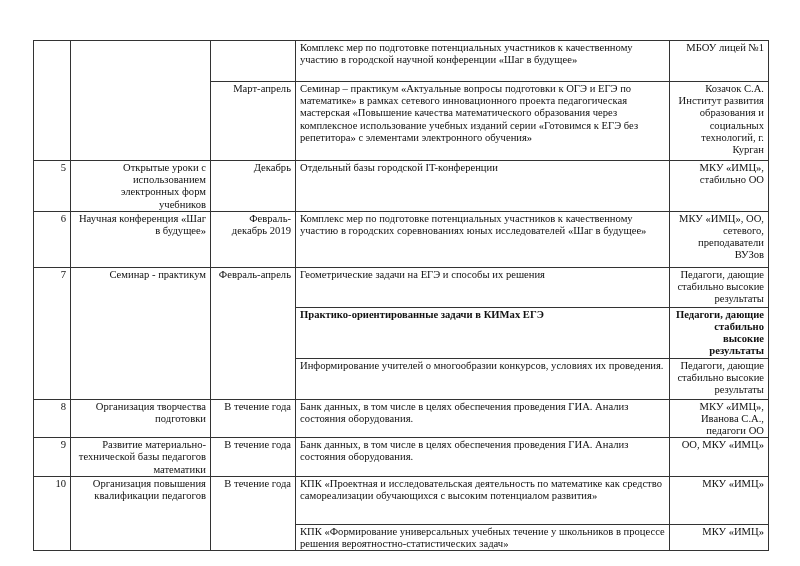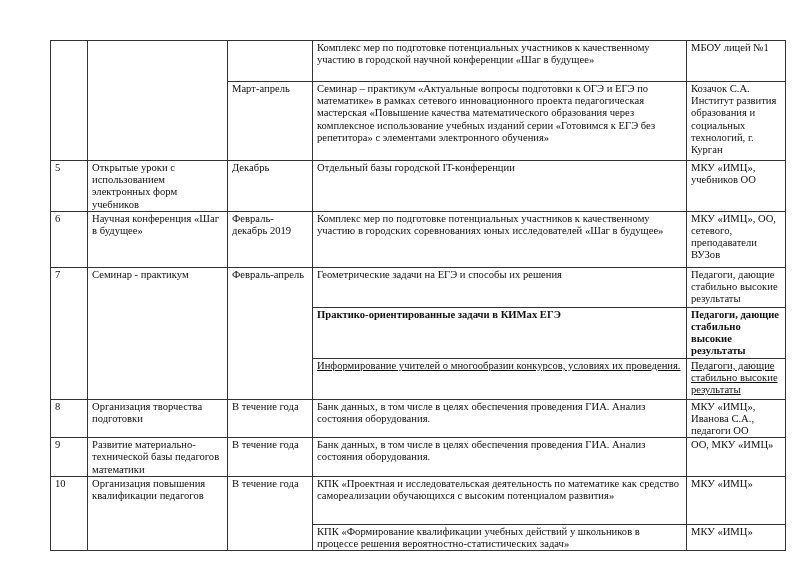--- a/index.html
+++ b/index.html
@@ -1,26 +1,26 @@
 <!DOCTYPE html>
 <html><head>
 <meta charset="utf-8">
 <style>
   html, body { margin: 0; padding: 0; background: #ffffff; }
   body { width: 800px; height: 566px; position: relative; overflow: hidden;
          font-family: "Liberation Serif", "DejaVu Serif", serif; color: #111; }
-  table.plan { position: absolute; left: 50px; top: 40px; width: 735px;
+  table.plan { position: absolute; left: 33px; top: 40px; width: 735px;
                border-collapse: collapse; table-layout: fixed; font-size: 10.6px; line-height: 12.2px; }
   table.plan td { border: 1px solid #333; vertical-align: top; padding: 1px 4px 0 4px; }
   col.c-num { width: 37px; }
   col.c-event { width: 140px; }
   col.c-date { width: 85px; }
   col.c-content { width: 374px; }
   col.c-resp { width: 99px; }
-  td.center { text-align: left; }
+  td.center { text-align: right; }
   td.left { text-align: left; }
 </style>
 </head>
 <body>
 
 <table class="plan">
   <colgroup>
     <col class="c-num">
       <col class="c-event">
       <col class="c-date">
@@ -40,21 +40,21 @@
       <td class="center">Март-апрель</td>
       <td class="left">Семинар – практикум «Актуальные вопросы подготовки к ОГЭ и ЕГЭ по математике» в рамках сетевого инновационного проекта педагогическая мастерская «Повышение качества математического образования через комплексное использование учебных изданий серии «Готовимся к ЕГЭ без репетитора» с элементами электронного обучения»</td>
       <td class="center">Козачок С.А. Институт развития образования и социальных технологий, г. Курган</td>
     </tr>
 
     <tr style="height:50px;">
       <td class="center">5</td>
       <td class="center">Открытые уроки с использованием электронных форм учебников</td>
       <td class="center">Декабрь</td>
       <td class="left">Отдельный базы городской IT-конференции</td>
-      <td class="center">МКУ «ИМЦ», учебников ОО</td>
+      <td class="center">МКУ «ИМЦ», стабильно ОО</td>
     </tr>
 
     <tr style="height:56px;">
       <td class="center">6</td>
       <td class="center">Научная конференция «Шаг в будущее»</td>
       <td class="center">Февраль-декабрь 2019</td>
       <td class="left">Комплекс мер по подготовке потенциальных участников к качественному участию в городских соревнованиях юных исследователей «Шаг в будущее»</td>
       <td class="center">МКУ «ИМЦ», ОО, сетевого, преподаватели ВУЗов</td>
     </tr>
 
@@ -62,21 +62,21 @@
       <td rowspan="3" class="center">7</td>
       <td rowspan="3" class="center">Семинар - практикум</td>
       <td rowspan="3" class="center">Февраль-апрель</td>
       <td class="left">Геометрические задачи на ЕГЭ и способы их решения</td>
       <td class="center">Педагоги, дающие стабильно высокие результаты</td>
     </tr>
     <tr style="height:39px;font-weight:bold;">
       <td class="left">Практико-ориентированные задачи в КИМах ЕГЭ</td>
       <td class="center">Педагоги, дающие стабильно высокие результаты</td>
     </tr>
-    <tr style="height:41px;text-decoration:underline;">
+    <tr style="height:41px;">
       <td class="left">Информирование учителей о многообразии конкурсов,  условиях их проведения.</td>
       <td class="center">Педагоги, дающие стабильно высокие результаты</td>
     </tr>
 
     <tr style="height:38px;">
       <td class="center">8</td>
       <td class="center">Организация творчества подготовки</td>
       <td class="center">В течение года</td>
       <td class="left">Банк данных, в том числе в целях обеспечения проведения ГИА. Анализ состояния оборудования.</td>
       <td class="center">МКУ «ИМЦ», Иванова С.А., педагоги ОО</td>
@@ -91,17 +91,17 @@
     </tr>
 
     <tr style="height:48px;">
       <td rowspan="2" class="center">10</td>
       <td rowspan="2" class="center">Организация повышения квалификации педагогов</td>
       <td rowspan="2" class="center">В течение года</td>
       <td class="left">КПК «Проектная и исследовательская деятельность по математике как средство самореализации обучающихся с высоким потенциалом развития»</td>
       <td class="center">МКУ «ИМЦ»</td>
     </tr>
     <tr style="height:22px;">
-      <td class="left">КПК «Формирование квалификации учебных действий у школьников в процессе решения вероятностно-статистических задач»</td>
+      <td class="left">КПК «Формирование универсальных учебных течение у школьников в процессе решения вероятностно-статистических задач»</td>
       <td class="center">МКУ «ИМЦ»</td>
     </tr>
   </tbody>
 </table>
 
 </body></html>

